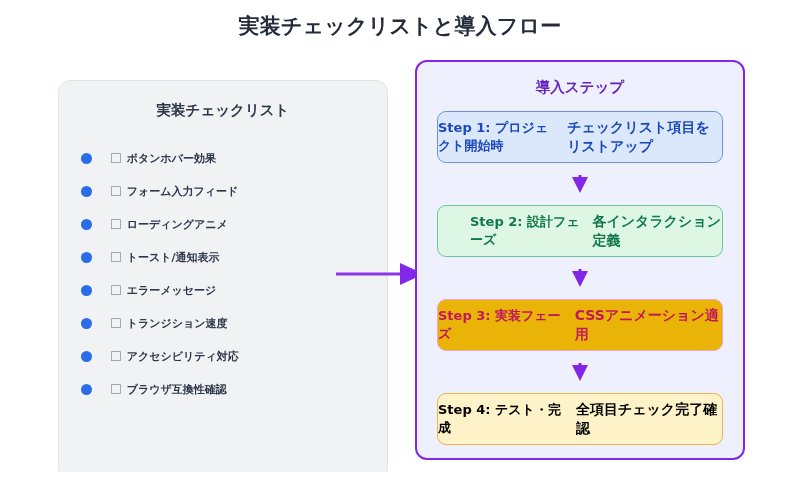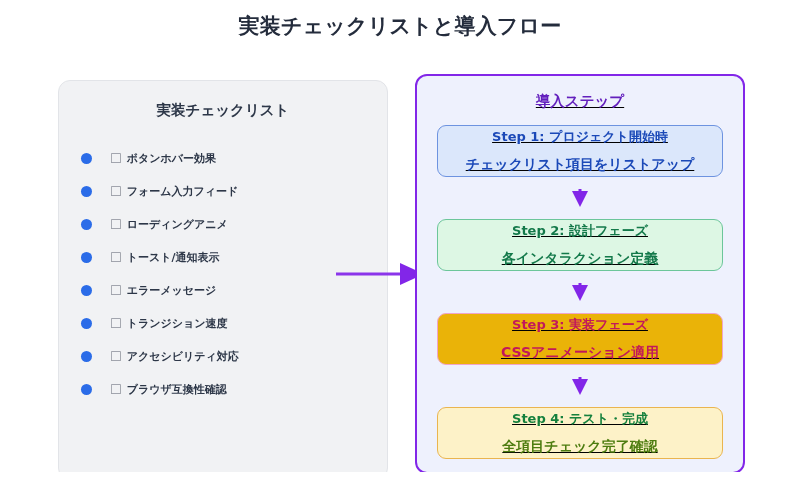--- a/index.html
+++ b/index.html
@@ -92,49 +92,47 @@
     left: 336px;
     top: 254px;
     width: 88px;
     height: 40px;
   }
 
   
   #steps-panel {
     position: absolute;
     left: 415px;
-    top: 74px;
+    top: 60px;
     width: 330px;
     height: 400px;
     background: #eef1fd;
     border: 2.5px solid #8226e8;
     border-radius: 12px;
     box-sizing: border-box;
-    text-decoration: underline;
   }
   #steps-title {
     margin-top: 16px;
     text-align: center;
     font-size: 14.5px;
     font-weight: 700;
     color: #6320bd;
   }
   #steps-list {
     position: relative;
     margin-top: 14px;
   }
   .step-box {
     position: relative;
     width: 286px;
     margin: 12px auto;
     height: 52px;
     border-radius: 9px;
     box-sizing: border-box;
     display: flex;
-    flex-direction: column;
     align-items: center;
     justify-content: center;
     border-width: 1.5px;
     border-style: solid;
     gap: 10px;
   }
   .step-head {
     font-size: 13px;
     font-weight: 700;
     line-height: 1.35;
@@ -219,40 +217,40 @@
         <div class="step-box" style="background: rgb(219, 231, 251); border-color: rgb(109, 147, 224);">
           <div class="step-head" style="color: rgb(27, 73, 184);">Step 1: プロジェクト開始時</div>
           <div class="step-sub" style="color: rgb(27, 73, 184);">チェックリスト項目をリストアップ</div>
         </div>
         <div class="step-arrow">
           <svg width="20" height="18" viewBox="0 0 20 18">
             <line x1="10" y1="0" x2="10" y2="6" stroke="#8226e8" stroke-width="3"></line>
             <polygon points="2,2 18,2 10,18" fill="#8226e8"></polygon>
           </svg>
         </div>
-        <div class="step-box" style="background: rgb(221, 247, 228); border-color: rgb(108, 198, 154);">
+        <div class="step-box" style="background: rgb(221, 247, 228); border-color: rgb(108, 198, 154); padding-left: 32px;">
           <div class="step-head" style="color: rgb(19, 121, 74);">Step 2: 設計フェーズ</div>
           <div class="step-sub" style="color: rgb(19, 121, 74);">各インタラクション定義</div>
         </div>
         <div class="step-arrow">
           <svg width="20" height="18" viewBox="0 0 20 18">
             <line x1="10" y1="0" x2="10" y2="6" stroke="#8226e8" stroke-width="3"></line>
             <polygon points="2,2 18,2 10,18" fill="#8226e8"></polygon>
           </svg>
         </div>
         <div class="step-box" style="background: #eab308; border-color: rgb(240, 165, 200);">
           <div class="step-head" style="color: rgb(194, 24, 91);">Step 3: 実装フェーズ</div>
           <div class="step-sub" style="color: rgb(194, 24, 91);">CSSアニメーション適用</div>
         </div>
         <div class="step-arrow">
           <svg width="20" height="18" viewBox="0 0 20 18">
             <line x1="10" y1="0" x2="10" y2="6" stroke="#8226e8" stroke-width="3"></line>
             <polygon points="2,2 18,2 10,18" fill="#8226e8"></polygon>
           </svg>
         </div>
         <div class="step-box" style="background: rgb(253, 242, 200); border-color: rgb(234, 181, 79);">
-          <div class="step-head" style="color: #15803d;">Step 4: テスト・完成</div>
-          <div class="step-sub" style="color: #4d7c0f;">全項目チェック完了確認</div>
+          <div class="step-head" style="color: #000000;">Step 4: テスト・完成</div>
+          <div class="step-sub" style="color: #000000;">全項目チェック完了確認</div>
         </div>
       </div>
   </section>
 
 </div>
 
 </body></html>

